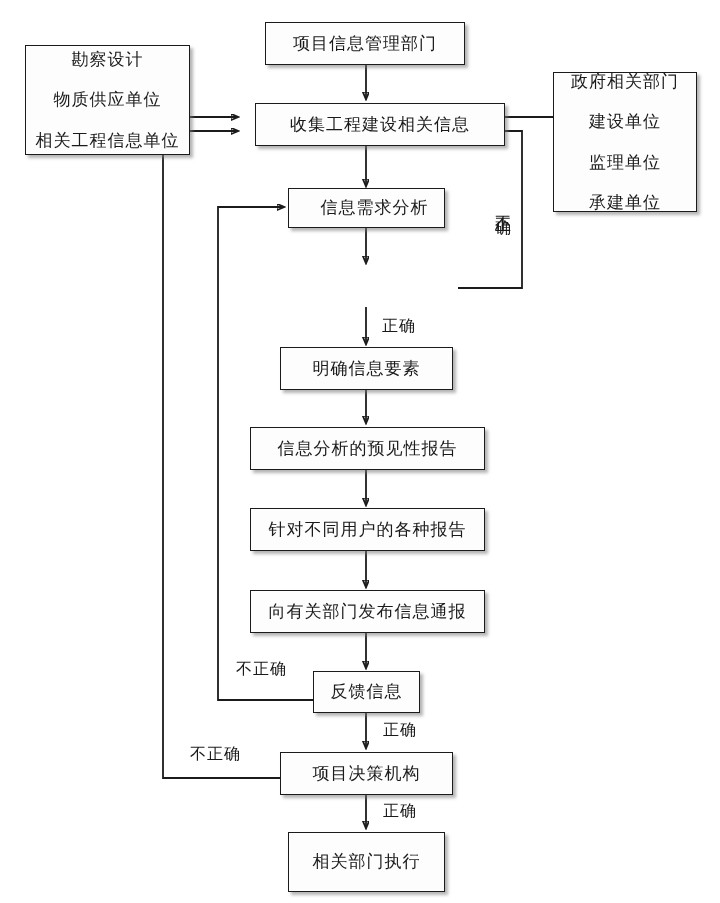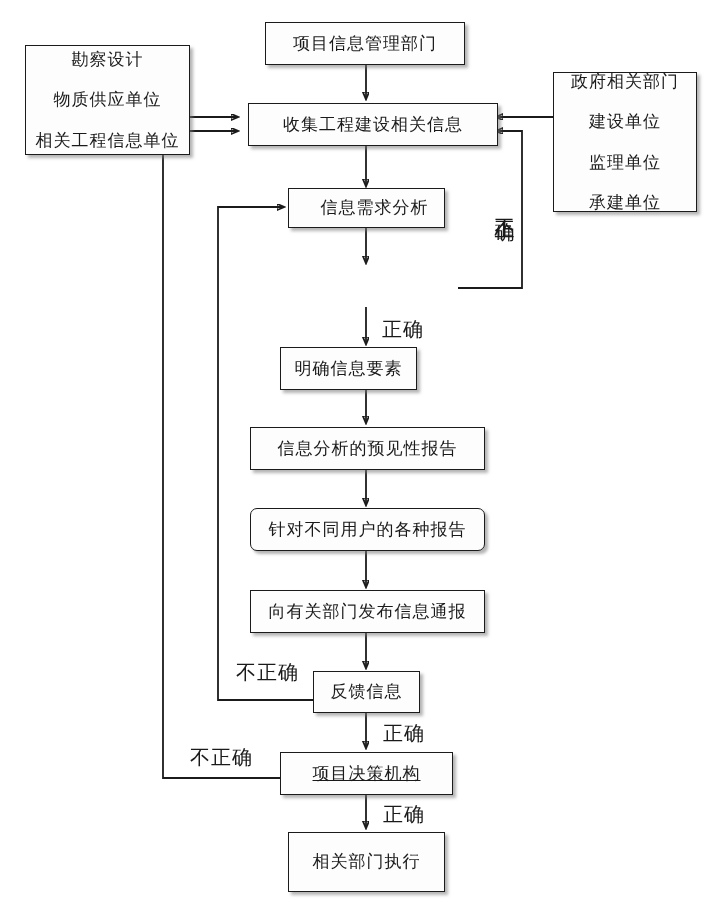--- a/index.html
+++ b/index.html
@@ -35,21 +35,21 @@
     white-space: nowrap;
   }
   .node .line {
     display: block;
   }
   .multi {
     gap: 15px;
   }
   .edge-label {
     position: absolute;
-    font-size: 20px;
+    font-size: 16px;
     color: #1a1a1a;
     letter-spacing: 1px;
     white-space: nowrap;
   }
   .edge-label.vertical {
     writing-mode: vertical-rl;
     text-orientation: upright;
     letter-spacing: 2px;
     white-space: nowrap;
   }
@@ -120,50 +120,50 @@
     <span class="line">相关工程信息单位</span>
   </div>
 
   <div class="node multi" style="left:553px; top:72px; width:144px; height:140px;">
     <span class="line">政府相关部门</span>
     <span class="line">建设单位</span>
     <span class="line">监理单位</span>
     <span class="line">承建单位</span>
   </div>
 
-  <div class="node" style="left:248px; top:103px; width:250px; height:43px;">
+  <div class="node" style="left:255px; top:103px; width:250px; height:43px;">
     <span class="line">收集工程建设相关信息</span>
   </div>
 
   <div class="node" style="left:288px; top:188px; width:157px; height:40px;padding-left:16px;">
     <span class="line">信息需求分析</span>
   </div>
 
 
-  <div class="node" style="left:280px; top:347px; width:137px; height:43px;">
+  <div class="node" style="left:280px; top:347px; width:173px; height:43px;">
     <span class="line">明确信息要素</span>
   </div>
 
   <div class="node" style="left:250px; top:427px; width:235px; height:43px;">
     <span class="line">信息分析的预见性报告</span>
   </div>
 
-  <div class="node" style="left:250px; top:508px; width:235px; height:43px;border-radius:7px;">
+  <div class="node" style="left:250px; top:508px; width:235px; height:43px;">
     <span class="line">针对不同用户的各种报告</span>
   </div>
 
   <div class="node" style="left:250px; top:590px; width:235px; height:43px;">
     <span class="line">向有关部门发布信息通报</span>
   </div>
 
   <div class="node" style="left:313px; top:671px; width:107px; height:42px;">
     <span class="line">反馈信息</span>
   </div>
 
-  <div class="node" style="left:280px; top:752px; width:173px; height:43px;text-decoration:underline;">
+  <div class="node" style="left:280px; top:752px; width:173px; height:43px;">
     <span class="line">项目决策机构</span>
   </div>
 
   <div class="node" style="left:288px; top:832px; width:157px; height:60px;">
     <span class="line">相关部门执行</span>
   </div>
 
   <div class="edge-label vertical" style="left:492px; top:203px;">不正确</div>
 
   <div class="edge-label" style="left:382px; top:316px;">正确</div>

